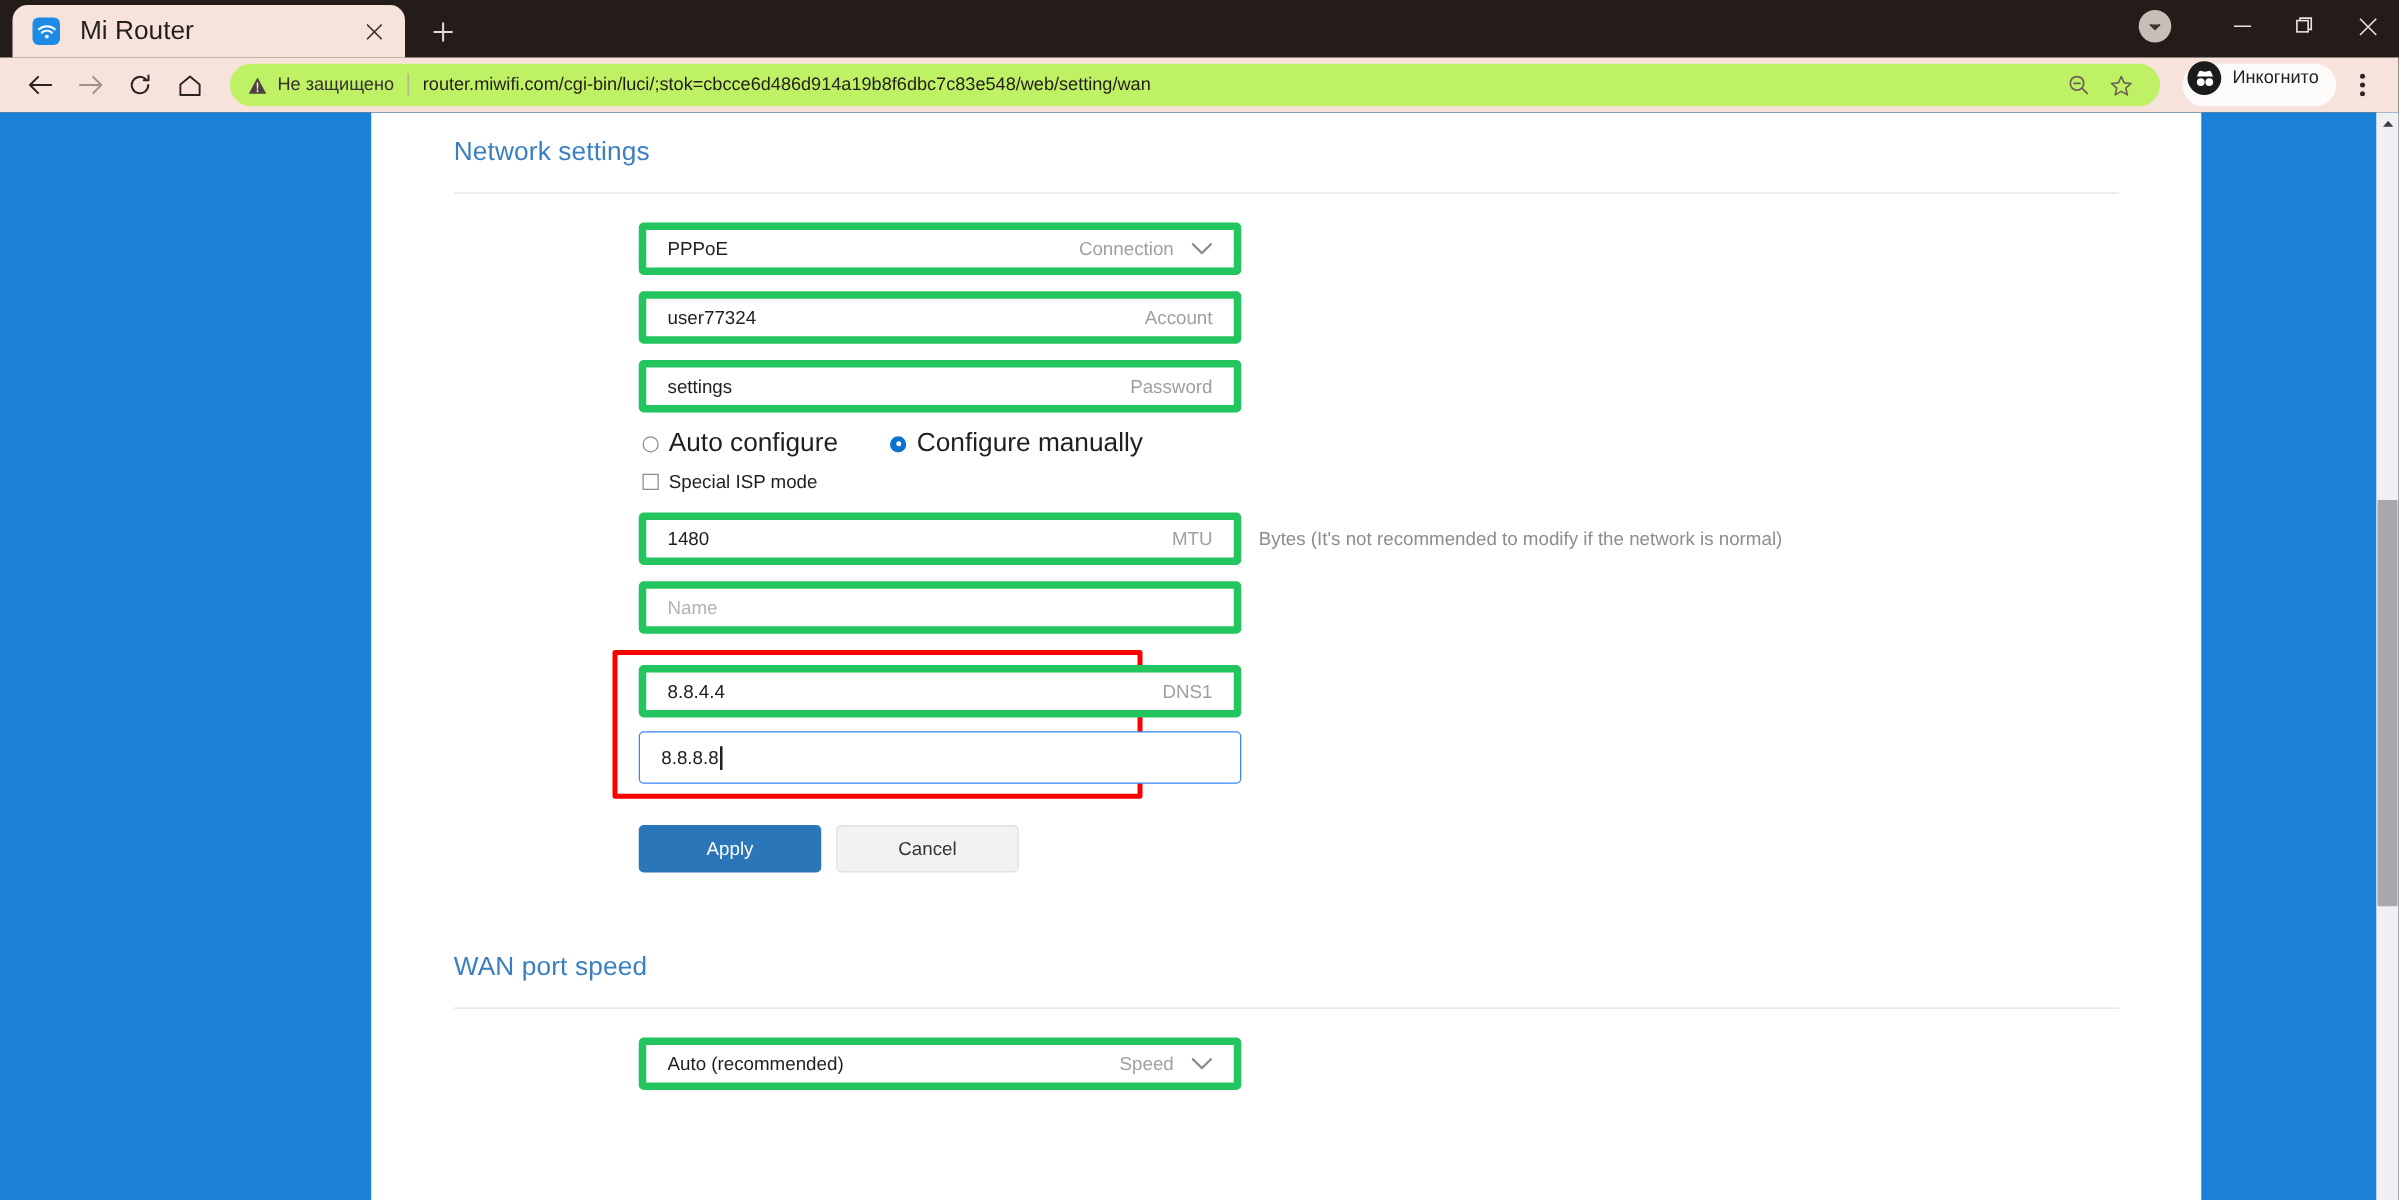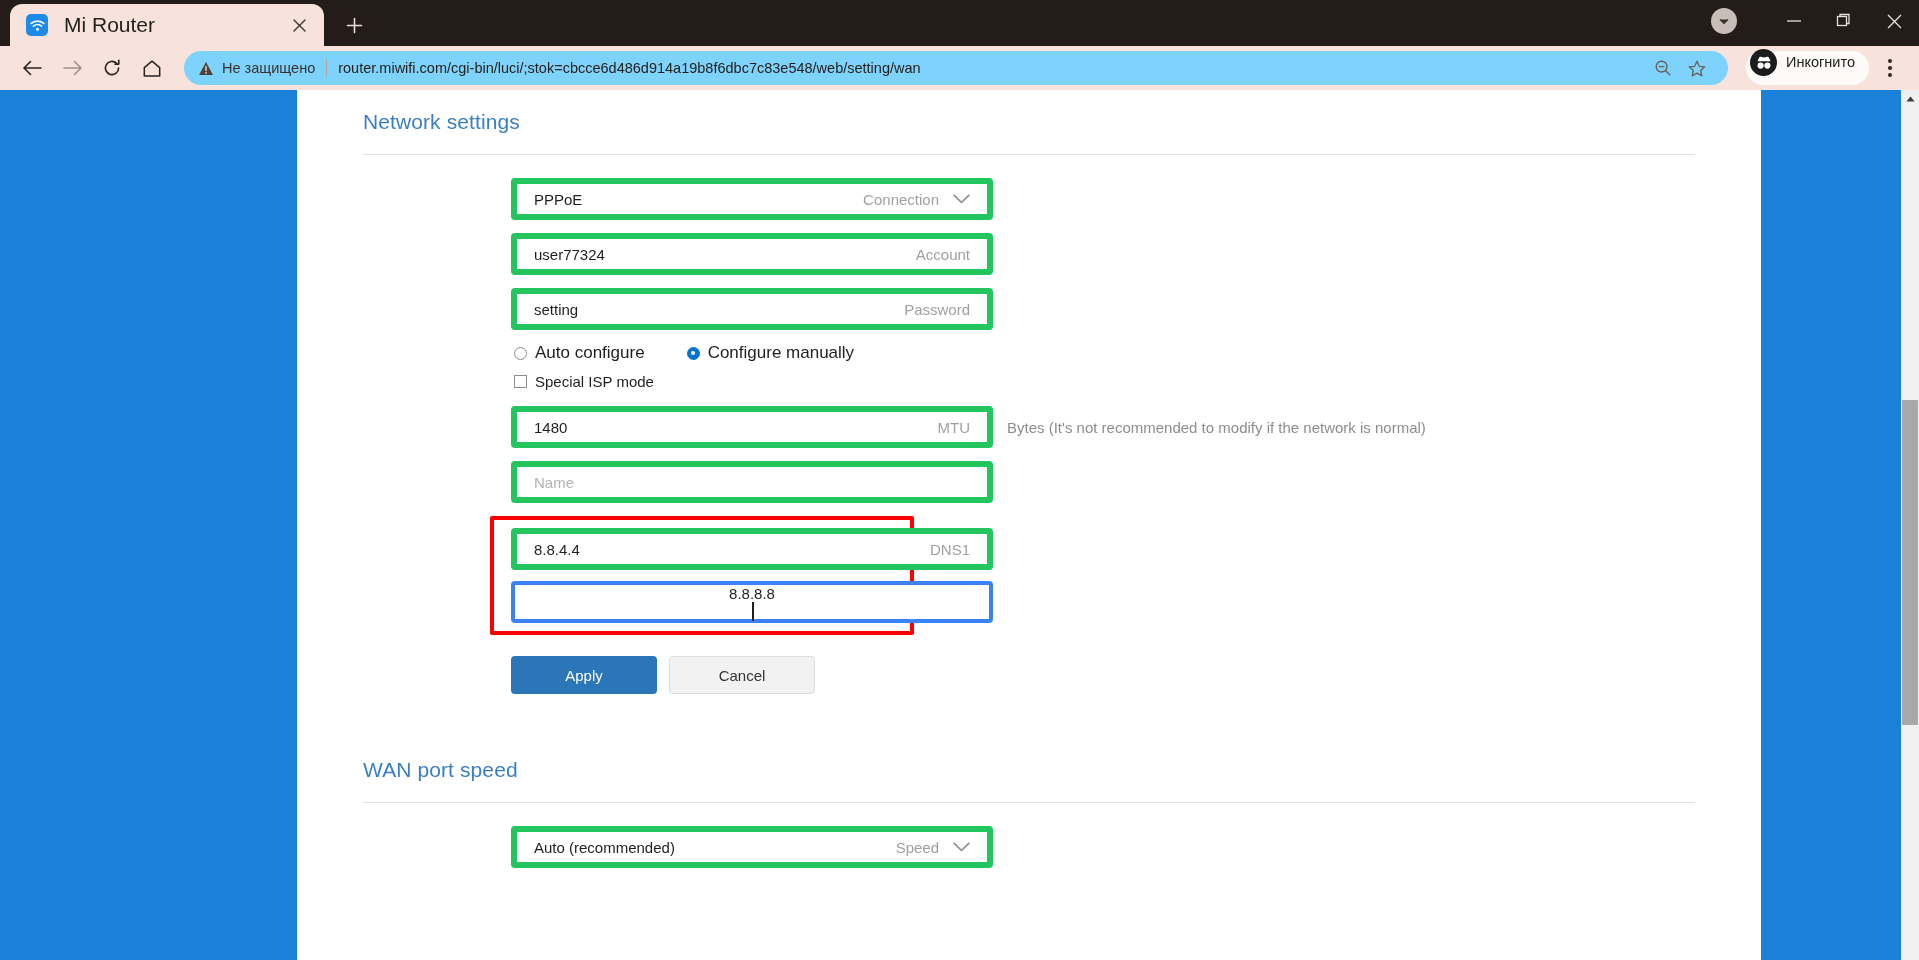--- a/index.html
+++ b/index.html
@@ -47,21 +47,21 @@
   }
   .wc { width: 50px; height: 42px; display: flex; align-items: center; justify-content: center; color: #e9e2de; }
 
   .navbar {
     position: absolute; left: 0; top: 46px; width: 1919px; height: 44px;
     background: #f7e3dc; display: flex; align-items: center; padding: 0 12px;
   }
   .navbtn { width: 40px; height: 36px; display: flex; align-items: center; justify-content: center; flex: 0 0 auto; }
   .omnibox {
     flex: 1 1 auto; height: 34px; margin: 0 10px 0 12px;
-    background: #7dd3fc; border-radius: 17px;
+    background: #bef264; border-radius: 17px;
     display: flex; align-items: center; padding: 0 14px; overflow: hidden;
   }
   .warn-icon { flex: 0 0 auto; color: #4b423e; display: flex; align-items: center; }
   .not-secure { font-size: 14.5px; color: #3a312d; margin-left: 8px; white-space: nowrap; }
   .omni-sep { width: 1px; height: 18px; background: #b6a39c; margin: 0 11px; flex: 0 0 auto; }
   .omni-url {
     font-size: 14.5px; color: #241c18; white-space: nowrap; overflow: hidden;
     text-overflow: ellipsis; flex: 1 1 auto;
   }
   .omni-right { display: flex; align-items: center; flex: 0 0 auto; }
@@ -99,40 +99,40 @@
   .section-rule { height: 1px; background: #e2e2e2; margin-top: 20px; }
 
   .form { padding-left: 148px; padding-top: 23px; }
 
   .field-row { display: flex; align-items: center; margin-bottom: 13px; }
   .field {
     width: 482px; height: 42px; border: 6px solid #22c55e; border-radius: 4px;
     background: #fff; display: flex; align-items: center; padding: 0 17px;
     flex: 0 0 auto;
   }
-  .field.focused { border: 4px solid #3b82f6; flex-direction: column; }
+  .field.focused { border: 1px solid #3b82f6; }
   .field-value { font-size: 15px; color: #1f1f1f; flex: 1 1 auto; white-space: nowrap; overflow: hidden; }
   .field-value.placeholder { color: #b3b3b3; }
   .field-label { font-size: 15px; color: #a0a0a0; flex: 0 0 auto; margin-left: 12px; }
   .field-caret { width: 2px; height: 19px; background: #1f1f1f; margin-left: 1px; flex: 0 0 auto; }
   .chevron { margin-left: 14px; flex: 0 0 auto; color: #8d8d8d; display: flex; align-items: center; }
   .field-hint { font-size: 15px; color: #8d8d8d; margin-left: 14px; white-space: nowrap; }
 
   .radio-row { display: flex; align-items: center; margin: 13px 0 10px 3px; }
   .radio-opt { display: flex; align-items: center; margin-right: 42px; }
   .radio {
     width: 13px; height: 13px; border-radius: 50%; border: 1px solid #8c8c8c;
     background: #fff; flex: 0 0 auto; position: relative;
   }
   .radio.checked { border: 1px solid #0a72cf; background: #0a72cf; }
   .radio.checked::after {
     content: ""; position: absolute; left: 3.5px; top: 3.5px;
     width: 4px; height: 4px; border-radius: 50%; background: #fff;
   }
-  .radio-label { font-size: 17px; color: #1f1f1f; margin-left: 8px; white-space: nowrap; }
+  .radio-label { font-size: 21px; color: #1f1f1f; margin-left: 8px; white-space: nowrap; }
 
   .check-row { display: flex; align-items: center; margin: 0 0 16px 3px; }
   .checkbox { width: 13px; height: 13px; border: 1px solid #8c8c8c; background: #fff; flex: 0 0 auto; }
   .check-label { font-size: 15px; color: #1f1f1f; margin-left: 8px; white-space: nowrap; }
 
   .highlight-box {
     position: relative; border: 4px solid #fb0000; border-radius: 2px;
     width: 424px; padding: 8px 0 8px 0; margin: 13px 0 0 -21px;
   }
   .highlight-box .field-row { margin-bottom: 11px; margin-left: 17px; }
@@ -302,21 +302,21 @@
 
           <div class="field-row">
             <div class="field">
               <span class="field-value">user77324</span>
               <span class="field-label">Account</span>
             </div>
           </div>
 
           <div class="field-row">
             <div class="field">
-              <span class="field-value">setting</span>
+              <span class="field-value">settings</span>
               <span class="field-label">Password</span>
             </div>
           </div>
 
           <div class="radio-row">
             <label class="radio-opt">
               <span class="radio"></span>
               <span class="radio-label">Auto configure</span>
             </label>
             <label class="radio-opt">

